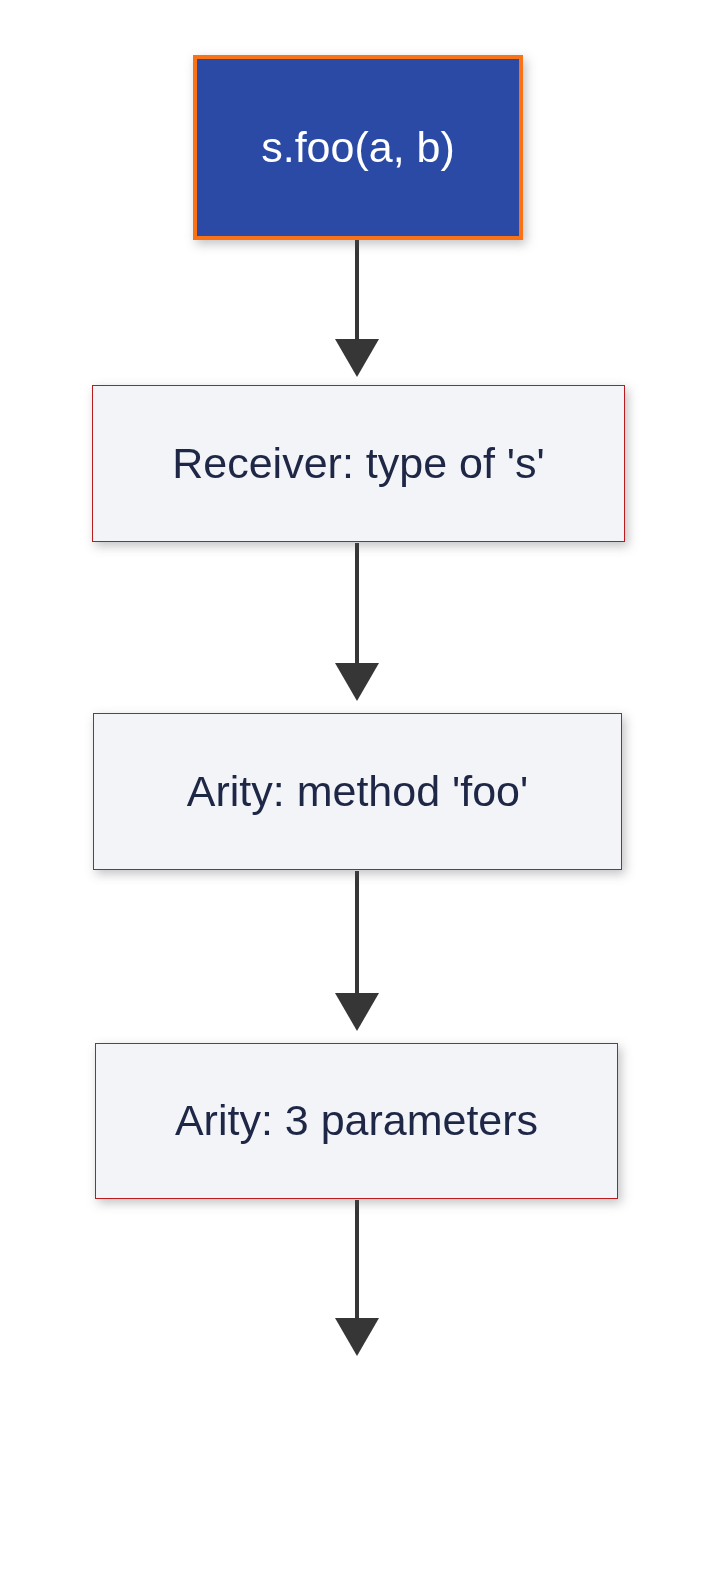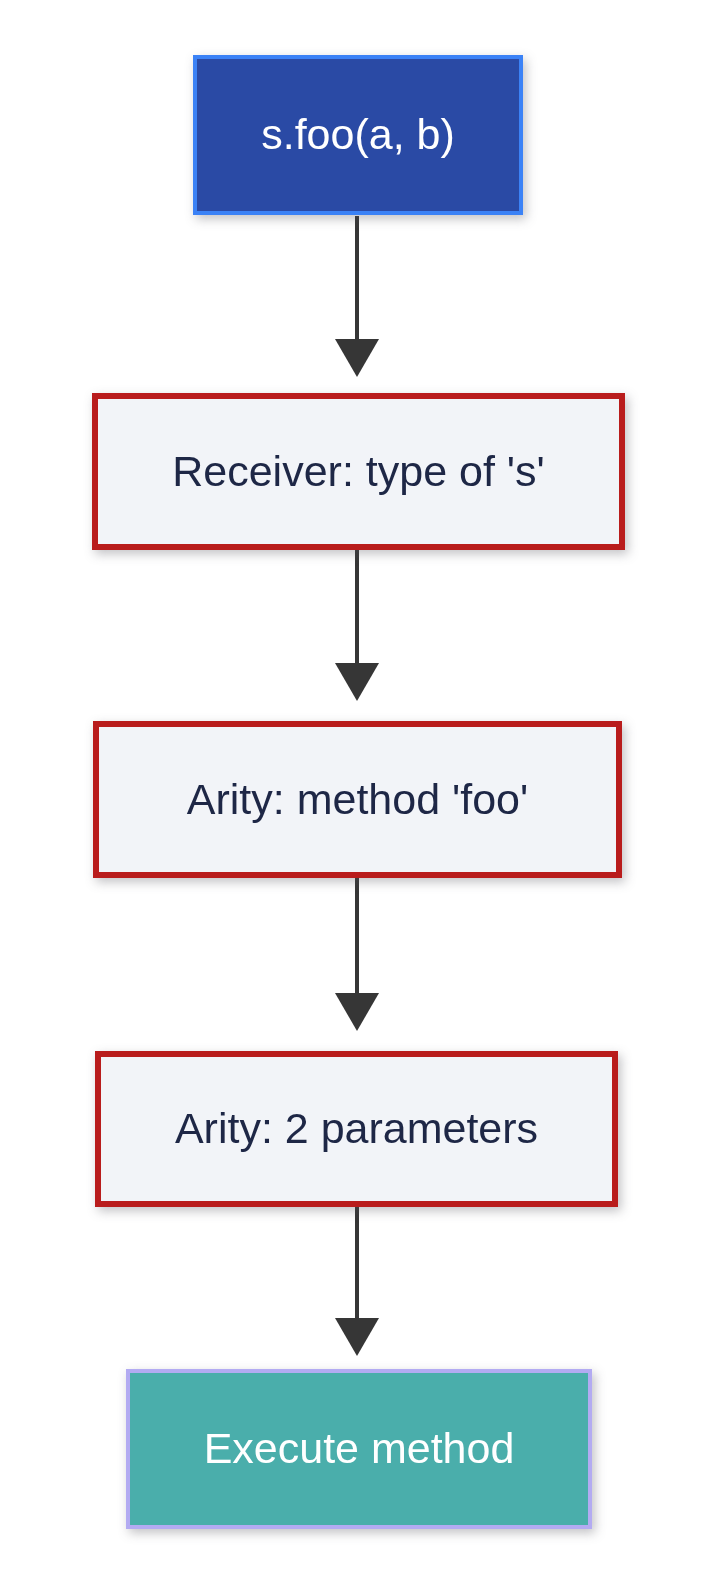--- a/index.html
+++ b/index.html
@@ -24,29 +24,28 @@
     text-align: center;
     box-shadow: 3px 4px 10px rgba(80, 80, 90, 0.35);
   }
   .node .label {
     font-size: 43px;
     line-height: 1.15;
     white-space: nowrap;
   }
   .node-start {
     left: 193px; top: 55px;
-    width: 330px; height: 160px;
+    width: 330px; height: 185px;
     background: #2a4aa5;
-    border: 4px solid #3b82f6;
+    border: 4px solid #f97316;
   }
   .node-start .label { color: #ffffff; }
   .node-step {
     background: #f2f4f8;
-    border: 6px solid #b91c1c;
-    margin-top: 8px;
+    border: 1px solid #b91c1c;
   }
   .node-step .label { color: #1e2746; }
   .node-receiver { left: 92px;  top: 385px;  width: 533px; height: 157px; }
   .node-name     { left: 93px;  top: 713px;  width: 529px; height: 157px; }
   .node-arity    { left: 95px;  top: 1043px; width: 523px; height: 156px; }
   .node-end {
     left: 126px; top: 1369px;
     width: 466px; height: 160px;
     background: #4aaeab;
     border: 4px solid #b3abf2;
@@ -90,20 +89,17 @@
 
   <div class="node node-step node-receiver">
     <span class="label">Receiver: type of 's'</span>
   </div>
 
   <div class="node node-step node-name">
     <span class="label">Arity: method 'foo'</span>
   </div>
 
   <div class="node node-step node-arity">
-    <span class="label">Arity: 2 parameters</span>
+    <span class="label">Arity: 3 parameters</span>
   </div>
 
-  <div class="node node-end">
-    <span class="label">Execute method</span>
-  </div>
 
 </div>
 
 </body></html>

